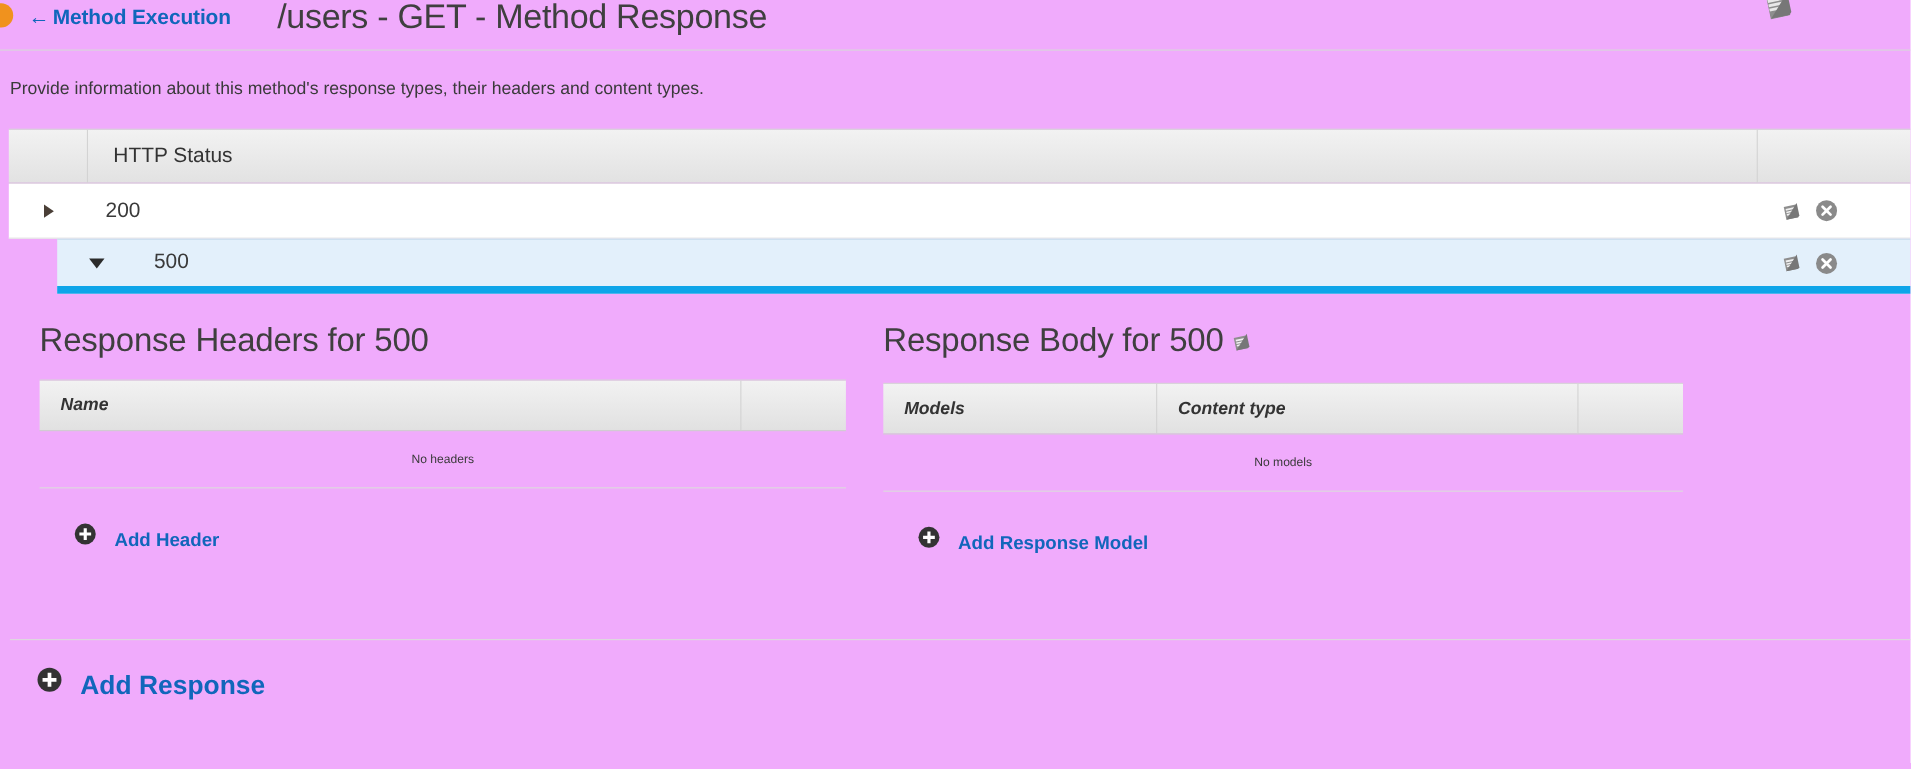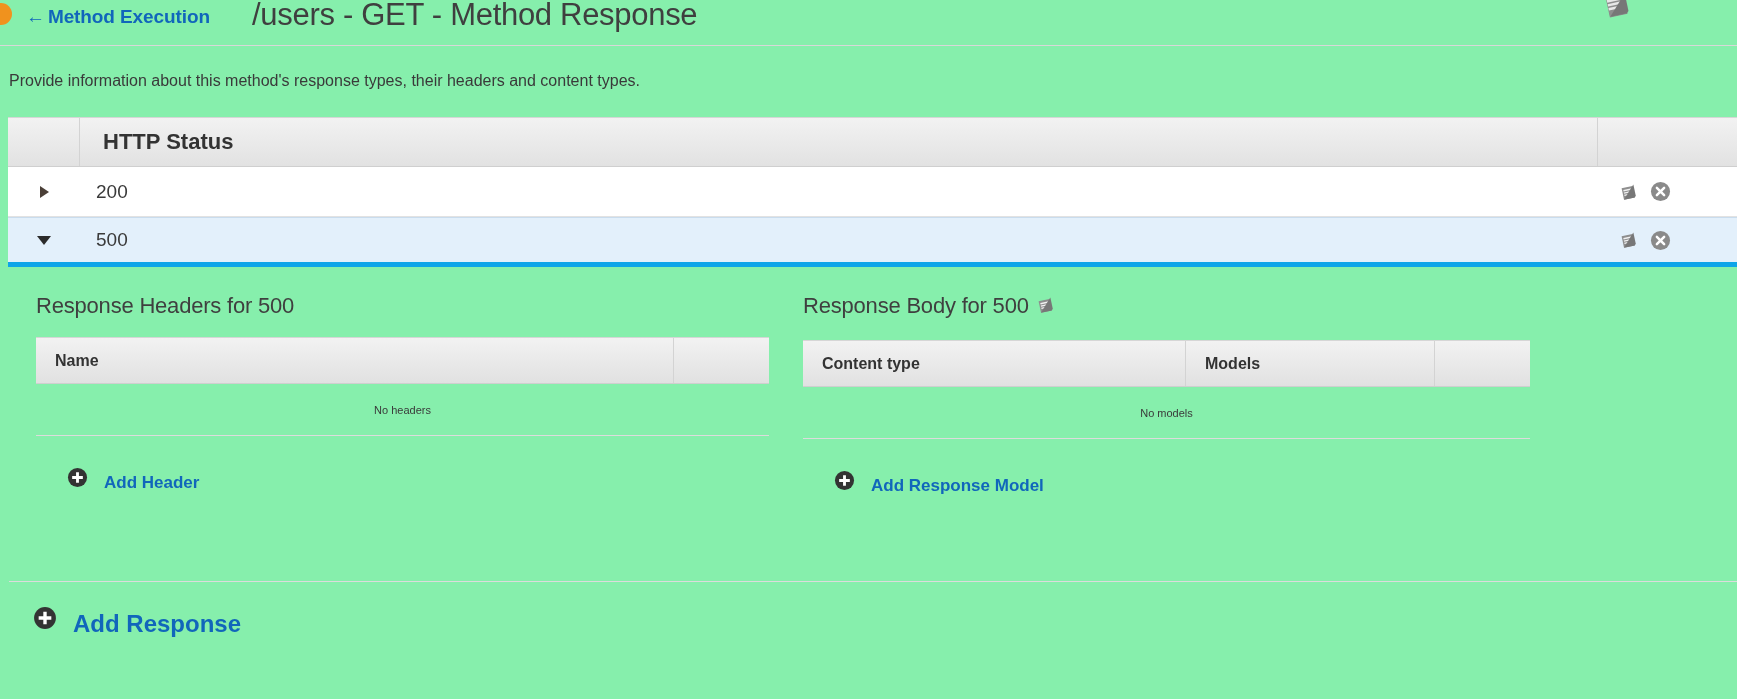--- a/index.html
+++ b/index.html
@@ -7,21 +7,21 @@
     margin: 0; padding: 0;
     background: #ffffff;
     font-family: "Liberation Sans", sans-serif;
     color: #333333;
   }
   #page {
     position: relative;
     width: 1737px;
     height: 699px;
     overflow: hidden;
-    background: #86efac;
+    background: #f0abfc;
   }
 
   
   .header-row {
     position: absolute;
     left: 0; top: 0;
     width: 1737px;
     height: 46px;
   }
   .orange-dot {
@@ -93,38 +93,39 @@
   }
   .st-head .c-arrow {
     width: 72px;
     border-right: 1px solid #d3d3d3;
   }
   .st-head .c-status {
     flex: 1;
     display: flex;
     align-items: center;
     padding-left: 23px;
-    font-size: 22px;
-    font-weight: bold;
+    font-size: 19px;
+    font-weight: normal;
     color: #333333;
     border-right: 1px solid #d3d3d3;
   }
   .st-head .c-actions { width: 139px; }
 
   .st-row {
     display: flex;
     height: 50px;
     align-items: center;
     border-bottom: 1px solid #e2e2e2;
     background: #ffffff;
   }
   .st-row.selected {
     background: #e3f0fb;
     border-top: 1px solid #c9dced;
-    border-bottom: 5px solid #0ea5e9;
+    border-bottom: 7px solid #0ea5e9;
+    margin-left: 44px;
   }
   .st-row .c-arrow {
     width: 72px;
     display: flex;
     align-items: center;
     justify-content: center;
     cursor: pointer;
   }
   .st-row .c-status {
     flex: 1;
@@ -161,21 +162,21 @@
     position: absolute;
     left: 0; top: 268px;
     width: 1737px;
     height: 305px;
   }
   .panel { position: absolute; top: 0; }
   .panel-headers { left: 36px; width: 733px; }
   .panel-body    { left: 803px; width: 727px; }
 
   .panel-title {
-    font-size: 22px;
+    font-size: 30px;
     font-weight: 400;
     color: #3f3f3f;
     white-space: nowrap;
     margin: 0 0 18px 0;
     padding-top: 25px;
     letter-spacing: -0.2px;
   }
   .panel-title .inline-doc {
     display: inline-block;
     vertical-align: -3px;
@@ -191,20 +192,21 @@
     border-bottom: 1px solid #cfcfcf;
   }
   .sub-head .cell {
     display: flex;
     align-items: center;
     padding-left: 19px;
     font-size: 16px;
     font-weight: bold;
     color: #333333;
     border-right: 1px solid #d3d3d3;
+    font-style: italic;
   }
   .sub-head .cell:last-child { border-right: none; }
 
   .hdr-c1 { flex: 1; }
   .hdr-c2 { width: 95px; }
 
   .bdy-c1 { width: 383px; }
   .bdy-c2 { flex: 1; }
   .bdy-c3 { width: 95px; }
 
@@ -376,22 +378,22 @@
               <rect x="9" y="12" width="13" height="2.6" fill="#f0f0f0"></rect>
               <rect x="9" y="16" width="13" height="2.2" fill="#f0f0f0"></rect>
               <rect x="9" y="19.5" width="13" height="2.2" fill="#f0f0f0"></rect>
               <path d="M7 27 L24 27 L26 25 L26 7 L24 9 Z" fill="#777777"></path>
             </g>
           </svg>
         </span></div>
 
       <div class="sub-table">
         <div class="sub-head">
+          <div class="cell bdy-c2">Models</div>
           <div class="cell bdy-c1">Content type</div>
-          <div class="cell bdy-c2">Models</div>
           <div class="cell bdy-c3"></div>
         </div>
         <div class="empty-row">No models</div>
       </div>
 
       <div class="add-link-row indent-body">
         <span class="plus-icon">
           <svg width="21" height="21" viewBox="0 0 22 22">
             <circle cx="11" cy="11" r="10" fill="#333333"></circle>
             <path d="M11 5.4 L11 16.6 M5.4 11 L16.6 11" stroke="#ffffff" stroke-width="3" stroke-linecap="butt"></path>

